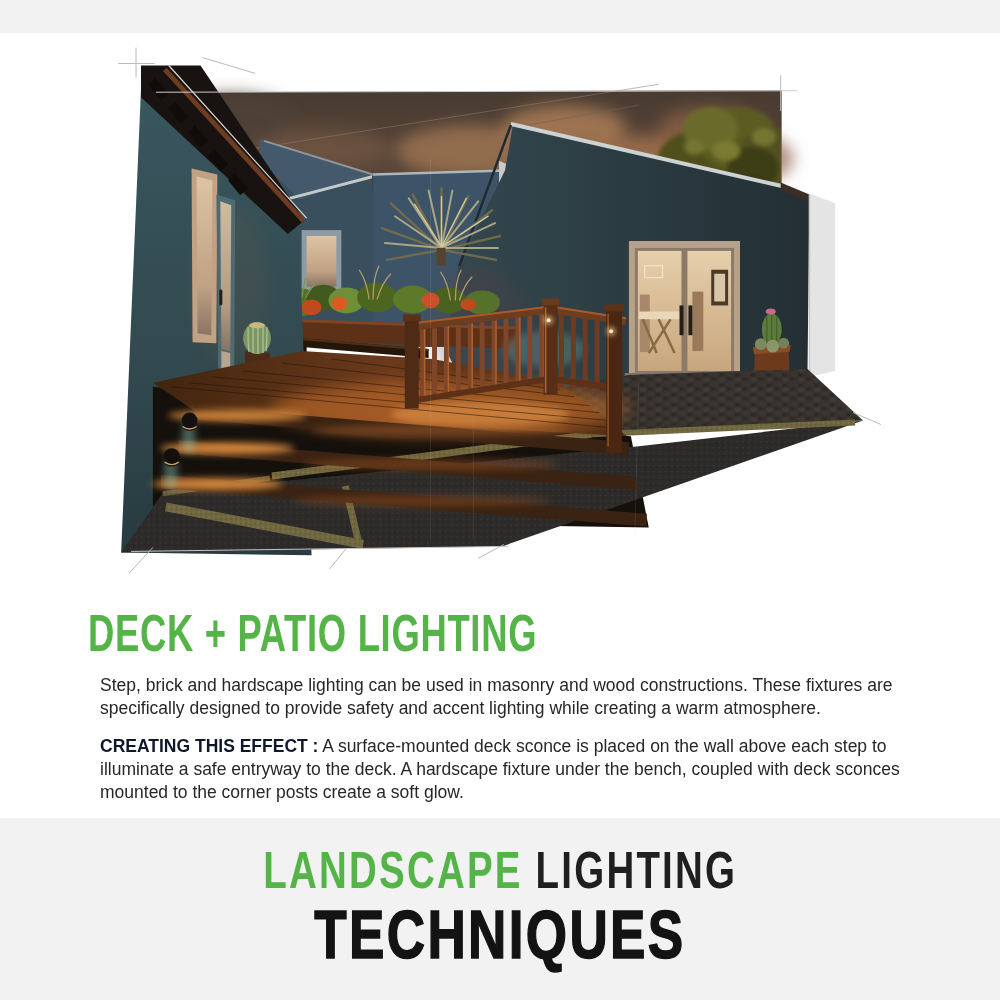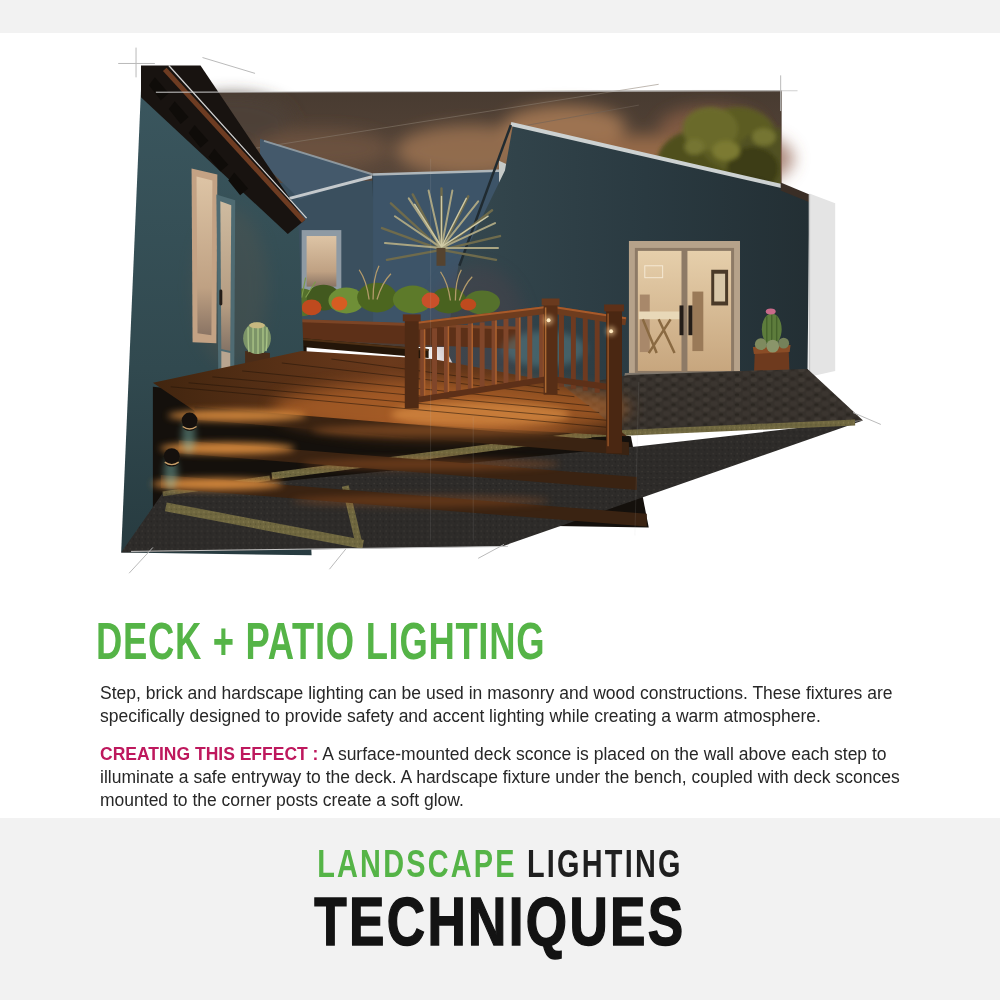--- a/index.html
+++ b/index.html
@@ -1,27 +1,27 @@
 <!DOCTYPE html>
 <html><head>
 <meta charset="utf-8">
 <style>
   html,body{margin:0;padding:0;background:#ffffff;}
   .page{position:relative;width:1000px;height:1000px;background:#ffffff;overflow:hidden;
         font-family:"Liberation Sans", sans-serif;}
   .topbar{position:absolute;left:0;top:0;width:1000px;height:33px;background:#f2f2f2;}
   .hero{position:absolute;left:0;top:0;width:1000px;height:600px;}
   .article{position:absolute;left:84px;top:603px;width:838px;}
-  .headline{color:#55b447;font-size:52px;font-weight:bold;line-height:1;letter-spacing:1px;margin:12px;}
+  .headline{color:#55b447;font-size:52px;font-weight:bold;line-height:1;letter-spacing:1px;margin:4px;}
   .cond{display:inline-block;transform:scaleX(.70);transform-origin:left center;white-space:nowrap;}
   .para{color:#272727;font-size:17.5px;line-height:1.31;margin:15px 0 0 16px;}
-  .para b{color:#be185d;}
+  .para b{color:#0f172a;}
   .footer{position:absolute;left:0;top:818px;width:1000px;height:182px;background:#f2f2f2;
           display:flex;flex-direction:column;align-items:center;}
-  .brandline1{margin-top:26px;font-size:39px;font-weight:bold;letter-spacing:3px;line-height:1;}
+  .brandline1{margin-top:26px;font-size:52px;font-weight:bold;letter-spacing:3px;line-height:1;}
   .brandline1 .condc{display:inline-block;transform:scaleX(.74);transform-origin:center;white-space:nowrap;}
   .green{color:#55b447;}
   .dark{color:#1f1f1f;}
   .brandline2{margin-top:4px;font-size:68px;font-weight:bold;letter-spacing:3px;color:#131313;line-height:1;
               -webkit-text-stroke:1.5px #131313;}
   .brandline2 .condc{display:inline-block;transform:scaleX(.78);transform-origin:center;white-space:nowrap;}
 </style>
 </head>
 <body>
 

